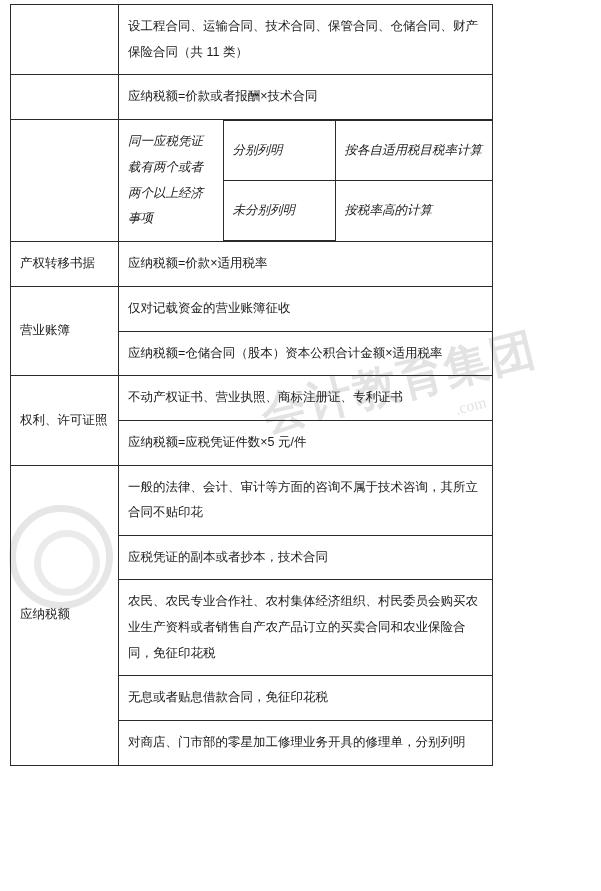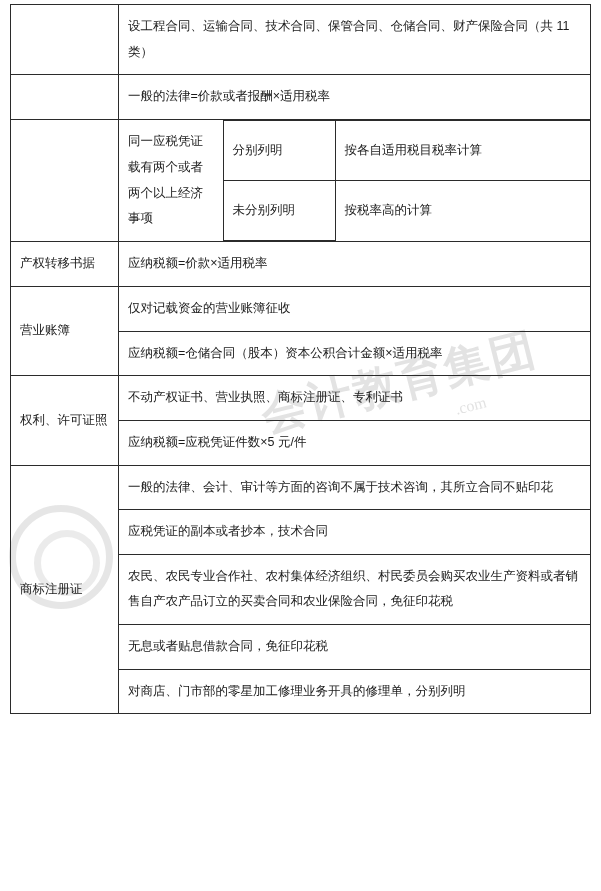--- a/index.html
+++ b/index.html
@@ -63,21 +63,21 @@
     width: 52px; height: 52px;
     border: 7px solid rgba(188,188,188,0.30);
     border-radius: 50%;
   }
 
   
   table.doc {
     position: relative;
     z-index: 10;
     border-collapse: collapse;
-    width: 581px;
+    width: 483px;
     margin: 4px 10px 0 10px;
     table-layout: fixed;
   }
   table.doc td {
     border: 1px solid #2b2b2b;
     vertical-align: middle;
     padding: 9px 8px 9px 9px;
     font-size: 12.5px;
     line-height: 2.05;
     background: transparent;
@@ -85,20 +85,21 @@
   td.label {
     font-weight: normal;
     width: 108px;
     padding-left: 9px;
   }
   td.plain { }
   .inner {
     border-collapse: collapse;
     width: 100%;
     table-layout: fixed;
+    font-style: italic;
   }
   .inner td {
     border: 1px solid #2b2b2b;
     font-size: 12.5px;
     line-height: 2.05;
     padding: 9px 8px 9px 9px;
     vertical-align: middle;
   }
   .inner td.merged {
     width: 104px;
@@ -126,21 +127,21 @@
   </colgroup>
   <tbody>
 
     <tr>
       <td class="label"></td>
       <td class="plain">设工程合同、运输合同、技术合同、保管合同、仓储合同、财产保险合同（共 11 类）</td>
     </tr>
 
     <tr>
       <td class="label"></td>
-      <td class="plain">一般的法律=价款或者报酬×适用税率</td>
+      <td class="plain">应纳税额=价款或者报酬×技术合同</td>
     </tr>
 
     <tr>
       <td class="label"></td>
       <td style="padding:0;">
         <table class="inner">
           <tbody>
             <tr class="firstrow">
               <td class="merged" rowspan="2">同一应税凭证载有两个或者两个以上经济事项</td>
               <td class="c2">分别列明</td>
@@ -170,21 +171,21 @@
 
     <tr>
       <td class="label" rowspan="2">权利、许可证照</td>
       <td class="plain">不动产权证书、营业执照、商标注册证、专利证书</td>
     </tr>
     <tr>
       <td class="plain">应纳税额=应税凭证件数×5 元/件</td>
     </tr>
 
     <tr>
-      <td class="label" rowspan="5">商标注册证</td>
+      <td class="label" rowspan="5">应纳税额</td>
       <td class="plain">一般的法律、会计、审计等方面的咨询不属于技术咨询，其所立合同不贴印花</td>
     </tr>
     <tr>
       <td class="plain">应税凭证的副本或者抄本，技术合同</td>
     </tr>
     <tr>
       <td class="plain">农民、农民专业合作社、农村集体经济组织、村民委员会购买农业生产资料或者销售自产农产品订立的买卖合同和农业保险合同，免征印花税</td>
     </tr>
     <tr>
       <td class="plain">无息或者贴息借款合同，免征印花税</td>

